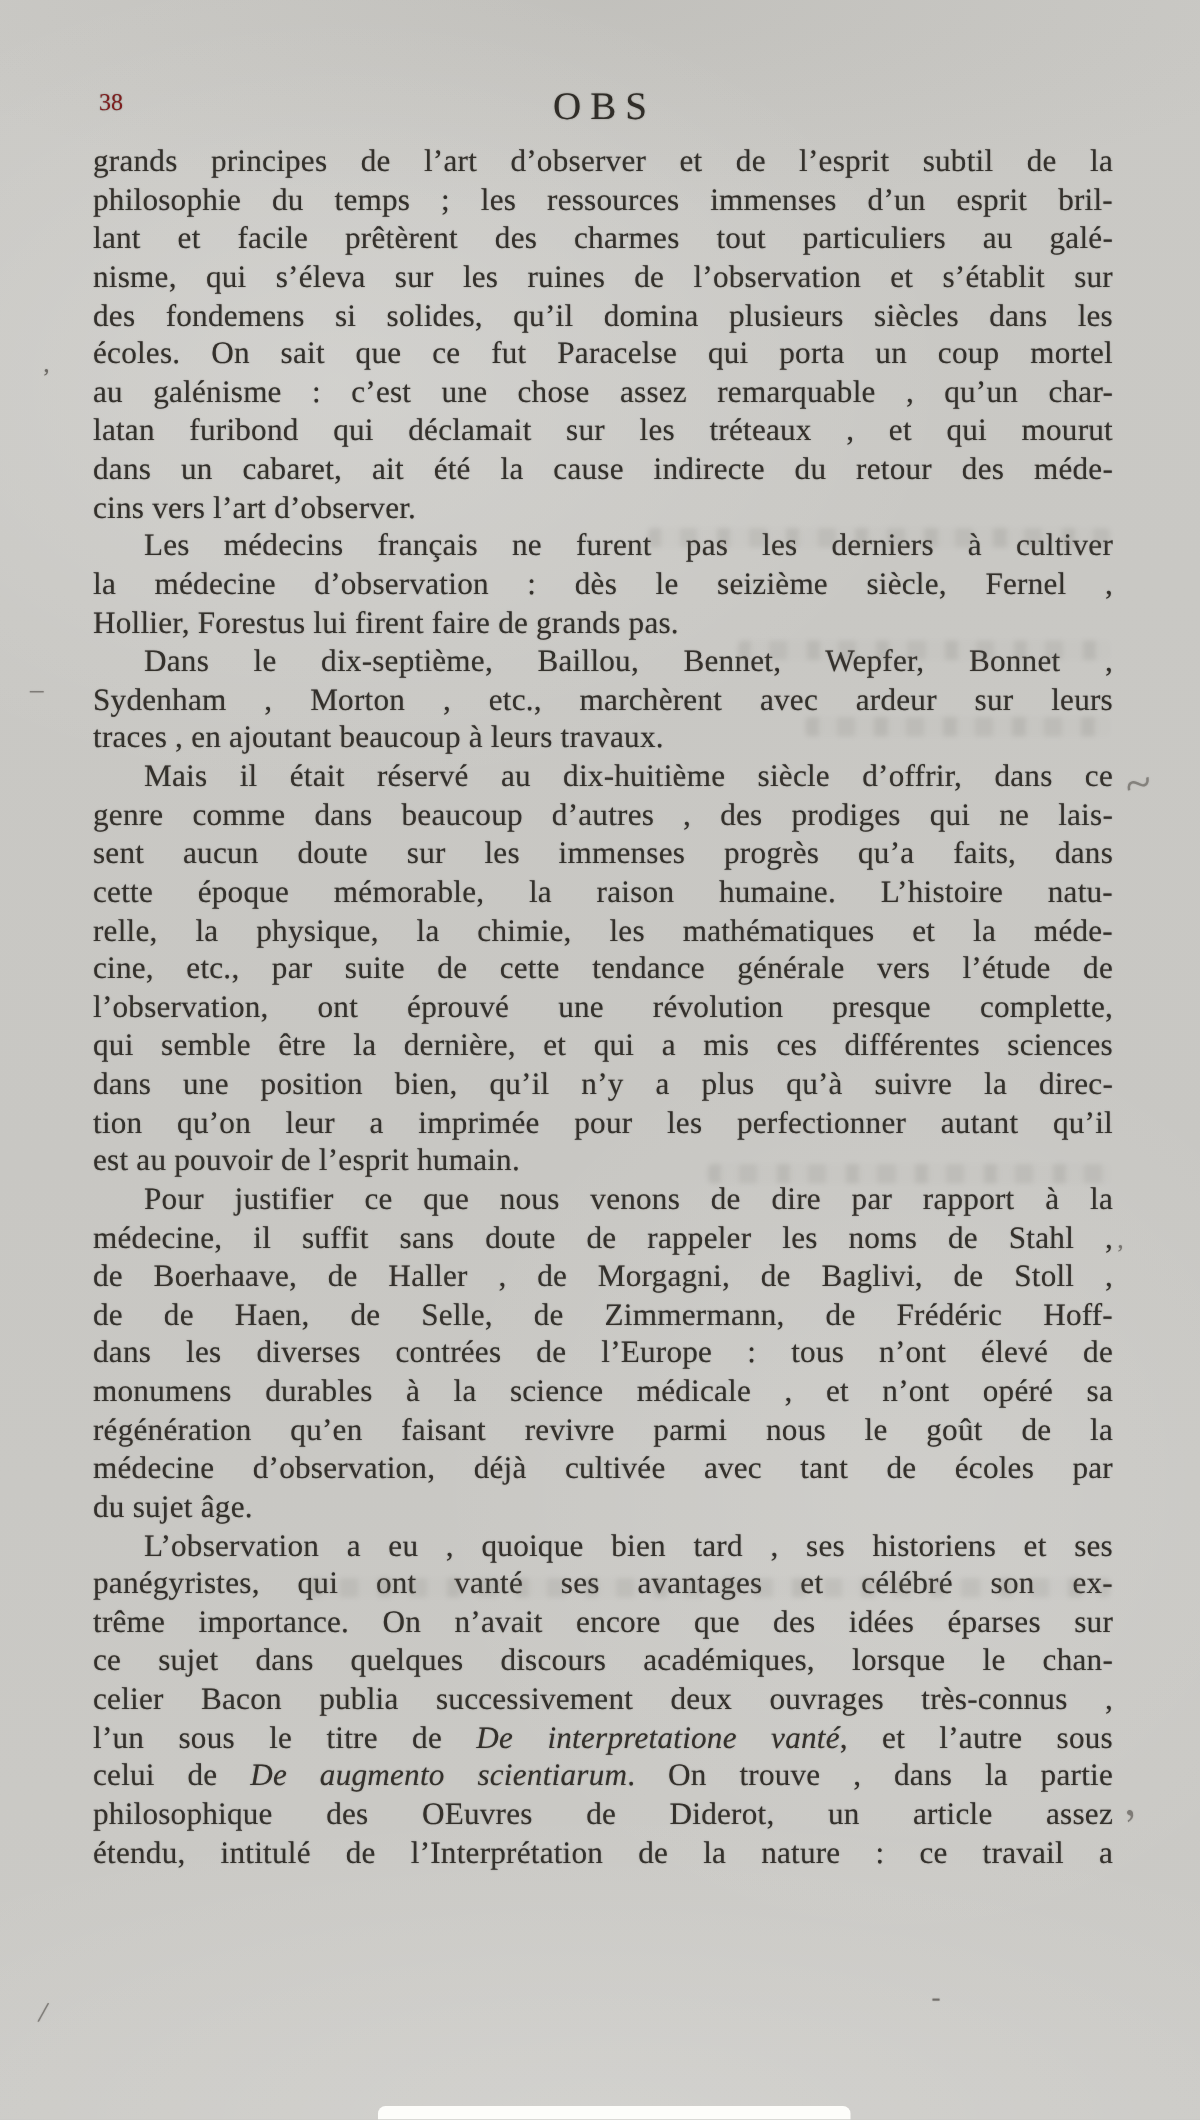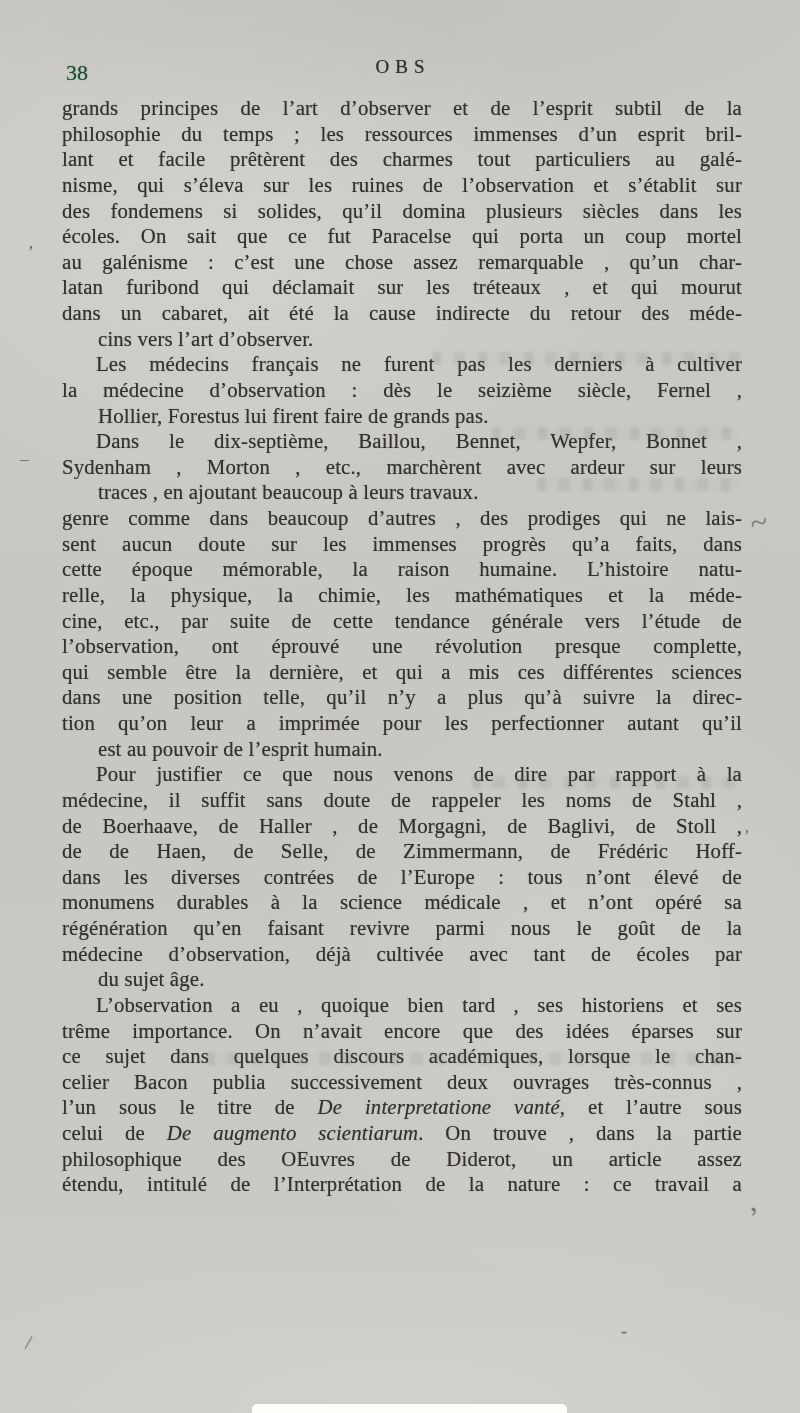--- a/index.html
+++ b/index.html
@@ -13,46 +13,46 @@
       radial-gradient(ellipse 600px 400px at 28% 18%, rgba(255,255,255,0.16), rgba(255,255,255,0) 70%),
       radial-gradient(ellipse 500px 500px at 75% 70%, rgba(255,255,255,0.10), rgba(255,255,255,0) 65%),
       radial-gradient(ellipse 900px 300px at 50% 100%, rgba(255,255,255,0.14), rgba(255,255,255,0) 70%),
       radial-gradient(ellipse 700px 200px at 50% 0%, rgba(120,117,110,0.10), rgba(120,117,110,0) 70%),
       linear-gradient(180deg, #cac9c5 0%, #c8c7c3 55%, #cbcac6 100%);
   }
   .page { position: absolute; inset: 0; }
 
   .page-number {
     position: absolute; left: 66px; top: 60px;
-    font-size: 22px; color: #14532d;
+    font-size: 16px; color: #7f1d1d;
     text-shadow: 0 0 1px rgba(48,45,40,0.6);
   }
   .running-title {
     position: absolute; left: 0; top: 56px; width: 100%;
     text-align: center;
-    font-size: 19px; letter-spacing: 6px; text-indent: 6px;
+    font-size: 26px; letter-spacing: 6px; text-indent: 6px;
     color: #302d28;
     text-shadow: 0 0 1px rgba(48,45,40,0.55);
   }
 
   .text-column {
     position: absolute; left: 62px; top: 95px; width: 680px;
   }
   .line {
     height: 25.64px; line-height: 25.64px;
     font-size: 20.8px;
     color: #34312c;
     letter-spacing: 0.15px;
     text-align: justify;
     text-align-last: justify;
     overflow: hidden;
     white-space: nowrap;
     text-shadow: 0 0 0.9px rgba(52,49,44,0.55);
   }
-  .line.short { text-align-last: left; white-space: normal; margin-left: 36px; }
+  .line.short { text-align-last: left; white-space: normal; }
   .line.indent { padding-left: 34px; }
   .line .it { font-style: italic; }
 
   .artifact {
     position: absolute; color: #4c4843; opacity: 0.75;
     font-size: 19px; line-height: 1;
     text-shadow: 0 0 1px rgba(76,72,67,0.5);
   }
   .a-left-apostrophe { left: 28px;  top: 243px; font-size: 17px; }
   .a-left-dash       { left: 20px;  top: 450px; font-size: 18px; opacity: 0.6; }
@@ -102,40 +102,42 @@
       <div class="line">au galénisme : c’est une chose assez remarquable , qu’un char-</div>
       <div class="line">latan furibond qui déclamait sur les tréteaux , et qui mourut</div>
       <div class="line">dans un cabaret, ait été la cause indirecte du retour des méde-</div>
       <div class="line short">cins vers l’art d’observer.</div>
       <div class="line indent">Les médecins français ne furent pas les derniers à cultiver</div>
       <div class="line">la médecine d’observation : dès le seizième siècle, Fernel ,</div>
       <div class="line short">Hollier, Forestus lui firent faire de grands pas.</div>
       <div class="line indent">Dans le dix-septième, Baillou, Bennet, Wepfer, Bonnet ,</div>
       <div class="line">Sydenham , Morton , etc., marchèrent avec ardeur sur leurs</div>
       <div class="line short">traces , en ajoutant beaucoup à leurs travaux.</div>
+      <div class="line indent">Mais il était réservé au dix-huitième siècle d’offrir, dans ce</div>
       <div class="line">genre comme dans beaucoup d’autres , des prodiges qui ne lais-</div>
       <div class="line">sent aucun doute sur les immenses progrès qu’a faits, dans</div>
       <div class="line">cette époque mémorable, la raison humaine. L’histoire natu-</div>
       <div class="line">relle, la physique, la chimie, les mathématiques et la méde-</div>
       <div class="line">cine, etc., par suite de cette tendance générale vers l’étude de</div>
       <div class="line">l’observation, ont éprouvé une révolution presque complette,</div>
       <div class="line">qui semble être la dernière, et qui a mis ces différentes sciences</div>
-      <div class="line">dans une position telle, qu’il n’y a plus qu’à suivre la direc-</div>
+      <div class="line">dans une position bien, qu’il n’y a plus qu’à suivre la direc-</div>
       <div class="line">tion qu’on leur a imprimée pour les perfectionner autant qu’il</div>
       <div class="line short">est au pouvoir de l’esprit humain.</div>
       <div class="line indent">Pour justifier ce que nous venons de dire par rapport à la</div>
       <div class="line">médecine, il suffit sans doute de rappeler les noms de Stahl ,</div>
       <div class="line">de Boerhaave, de Haller , de Morgagni, de Baglivi, de Stoll ,</div>
       <div class="line">de de Haen, de Selle, de Zimmermann, de Frédéric Hoff-</div>
       <div class="line">dans les diverses contrées de l’Europe : tous n’ont élevé de</div>
       <div class="line">monumens durables à la science médicale , et n’ont opéré sa</div>
       <div class="line">régénération qu’en faisant revivre parmi nous le goût de la</div>
       <div class="line">médecine d’observation, déjà cultivée avec tant de écoles par</div>
       <div class="line short">du sujet âge.</div>
       <div class="line indent">L’observation a eu , quoique bien tard , ses historiens et ses</div>
+      <div class="line">panégyristes, qui ont vanté ses avantages et célébré son ex-</div>
       <div class="line">trême importance. On n’avait encore que des idées éparses sur</div>
       <div class="line">ce sujet dans quelques discours académiques, lorsque le chan-</div>
       <div class="line">celier Bacon publia successivement deux ouvrages très-connus ,</div>
       <div class="line"><span>l’un sous le titre de </span><span class="it">De interpretatione vanté</span><span>, et l’autre sous</span></div>
       <div class="line"><span>celui de </span><span class="it">De augmento scientiarum</span><span>. On trouve , dans la partie</span></div>
       <div class="line">philosophique des OEuvres de Diderot, un article assez</div>
       <div class="line">étendu, intitulé de l’Interprétation de la nature : ce travail a</div>
     </div>
 
   <span class="artifact a-left-apostrophe">’</span>

